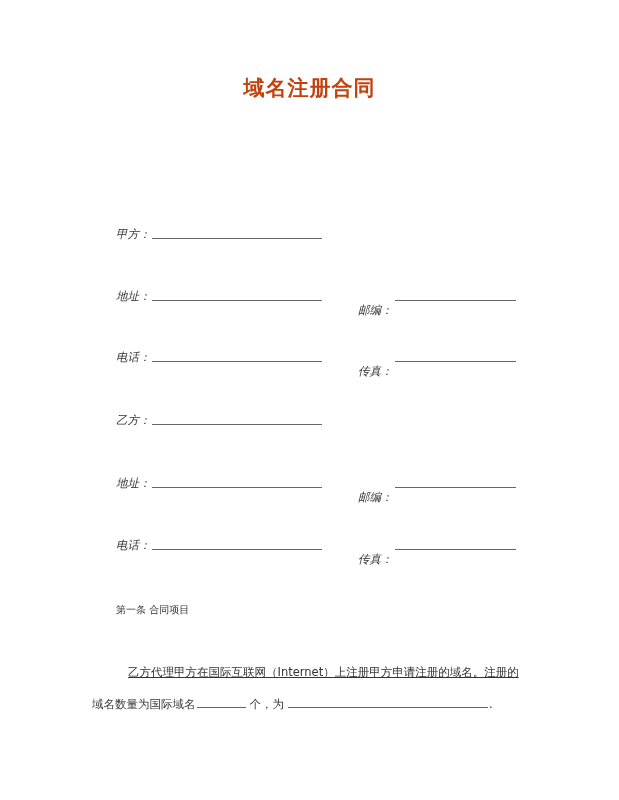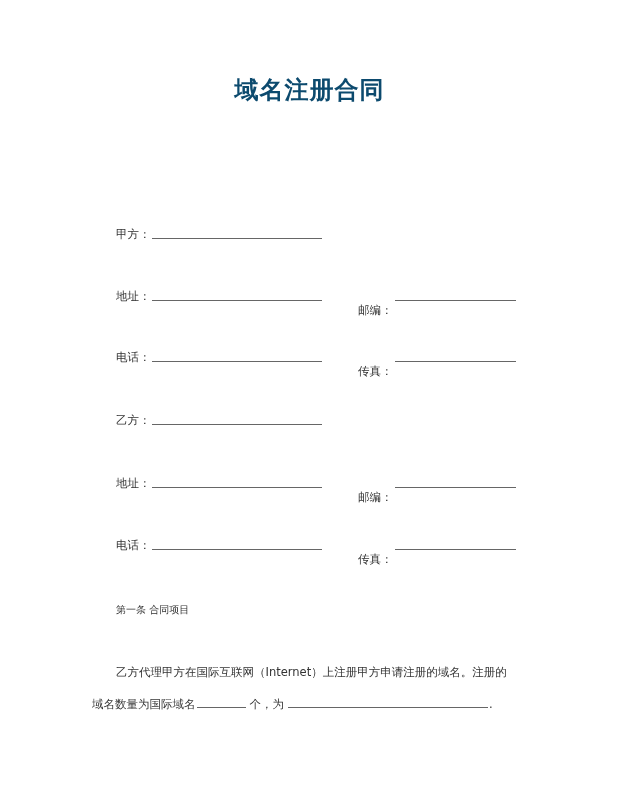--- a/index.html
+++ b/index.html
@@ -22,36 +22,37 @@
       background: #ffffff;
     }
     .title {
       position: absolute;
       left: 0;
       width: 619px;
       top: 74px;
       text-align: center;
       font-family: "DejaVu Serif", "Liberation Serif", serif;
       font-weight: bold;
-      font-size: 24px;
+      font-size: 21px;
       letter-spacing: 1px;
-      color: #0c4a6e;
+      color: #c2410c;
     }
     .row {
       position: absolute;
       left: 0;
       width: 619px;
       height: 20px;
     }
     .label {
       position: absolute;
       font-size: 11.5px;
       line-height: 20px;
       color: #333333;
       white-space: nowrap;
+      font-style: italic;
     }
     .label.left { left: 116px; }
     .label.right { left: 358px; margin-top: 14px; }
     .blank {
       position: absolute;
       height: 0;
       border-bottom: 1.3px solid #666666;
       top: 14px;
     }
     .blank.left { left: 152px; width: 170px; }
@@ -66,21 +67,21 @@
       color: #333333;
       white-space: nowrap;
     }
     .para-line {
       position: absolute;
       font-size: 11.5px;
       line-height: 20px;
       color: #333333;
       white-space: nowrap;
     }
-    .para-line.l1 { left: 116px; top: 662px; }
+    .para-line.l1 { left: 128px; top: 662px; text-decoration: underline; }
     .para-line.l2 { left: 92px; top: 694px; width: 430px; height: 20px; text-decoration: underline; }
     .inline-blank {
       display: inline-block;
       vertical-align: baseline;
       border-bottom: 1.3px solid #666666;
       height: 12px;
     }
     .inline-blank.short { width: 49px; margin: 0 4px 0 1px; }
     .inline-blank.long { width: 200px; margin: 0 1px 0 4px; }
     .seg { display: inline-block; }

